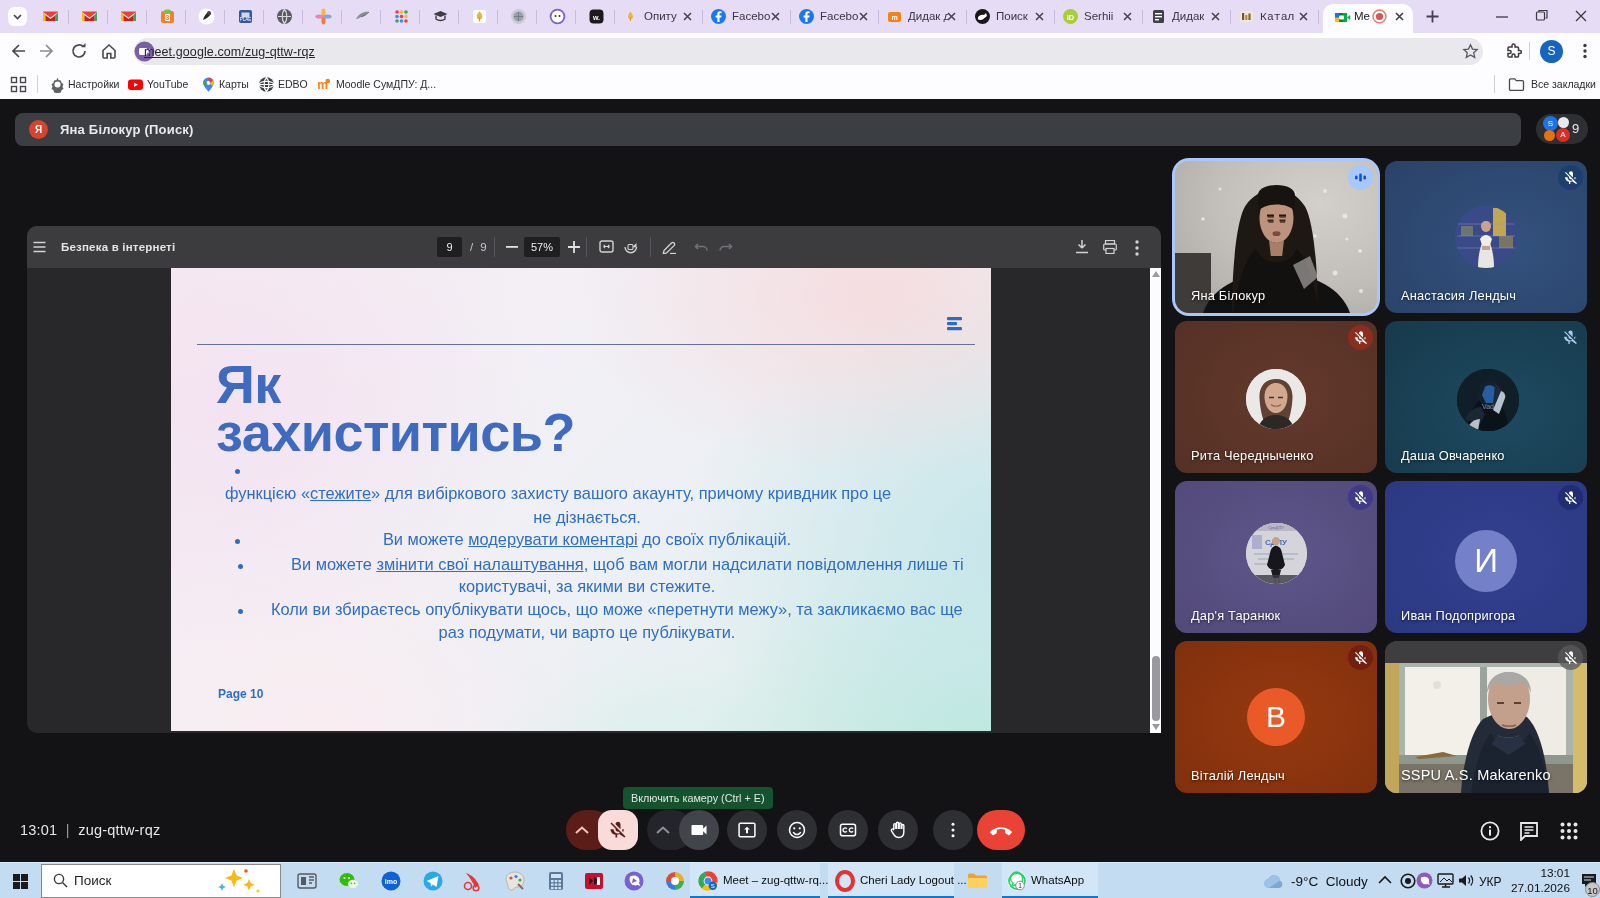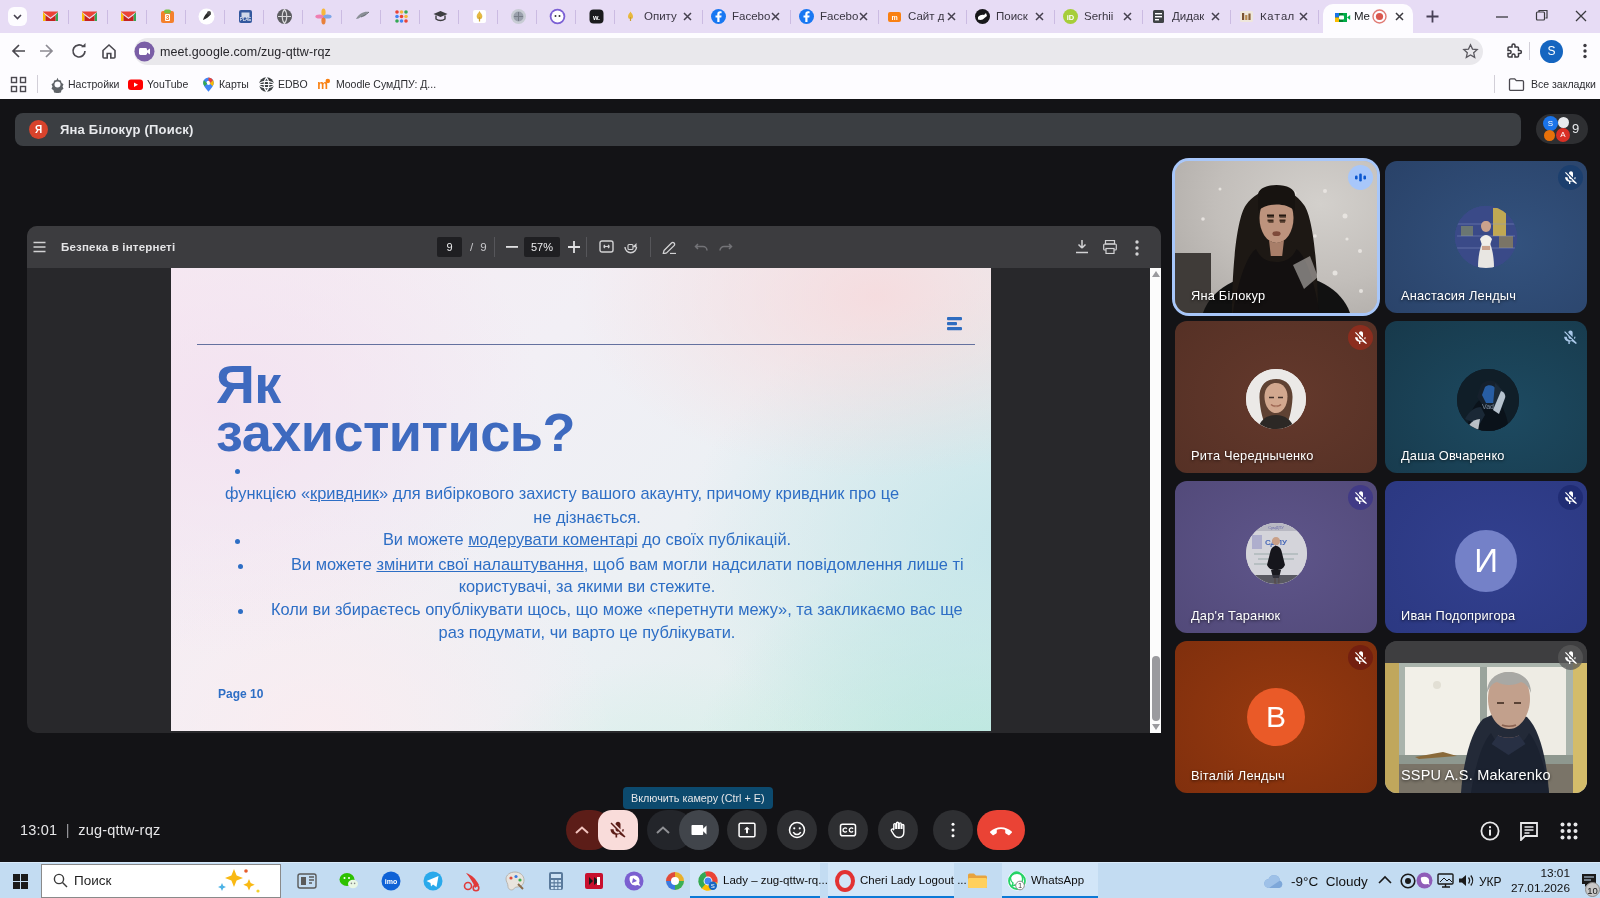--- a/index.html
+++ b/index.html
@@ -6,21 +6,21 @@
 .abs{position:absolute;}
 svg{display:block;}
 #tabstrip{position:absolute;left:0;top:0;width:1600px;height:33px;background:#e7dcf5;}
 .pinfav{position:absolute;top:8px;width:17px;height:17px;}
 .tabsep{position:absolute;top:10px;width:1px;height:14px;background:#cbbbe2;}
 .tablbl{position:absolute;top:10px;font-size:11.5px;color:#3a3642;white-space:nowrap;}
 .tabx{position:absolute;top:10px;width:13px;height:13px;}
 #activetab{position:absolute;left:1323px;top:4px;width:90px;height:29px;background:#fdfcff;border-radius:10px 10px 0 0;}
 #toolbar{position:absolute;left:0;top:33px;width:1600px;height:37px;background:#fdfcff;}
 #omni{position:absolute;left:134px;top:38px;width:1349px;height:27px;border-radius:14px;background:#e9e8ec;}
-#urltxt{position:absolute;left:160px;top:45px;font-size:12.5px;color:#27262b;letter-spacing:.1px;}
+#urltxt{position:absolute;left:144px;top:45px;font-size:12.5px;color:#27262b;letter-spacing:.1px;text-decoration:underline;}
 #bookmarks{position:absolute;left:0;top:70px;width:1600px;height:29px;background:#fdfcff;}
 .bm{position:absolute;top:78px;font-size:10.5px;color:#2c2c31;white-space:nowrap;}
 #meet{position:absolute;left:0;top:99px;width:1600px;height:763px;background:#131316;}
 #hdr{position:absolute;left:15px;top:113px;width:1506px;height:33px;background:#3b3e42;border-radius:8px;}
 #hdr .av{position:absolute;left:14px;top:7px;width:19px;height:19px;border-radius:50%;background:#d8432c;color:#fff;font-size:10px;font-weight:700;text-align:center;line-height:19px;}
 #hdr .nm{position:absolute;left:45px;top:9px;color:#e8eaed;font-size:13px;font-weight:600;letter-spacing:.2px;}
 #ppill{position:absolute;left:1536px;top:114px;width:52px;height:30px;background:#2e2f32;border-radius:15px;}
 #pdfbox{position:absolute;left:27px;top:226px;width:1134px;height:507px;background:#28282b;border-radius:10px;}
 #pdfbar{position:absolute;left:0;top:0;width:1134px;height:42px;background:#3c3c3f;border-radius:10px 10px 0 0;}
 .pdft{color:#e4e4e6;font-size:11.5px;position:absolute;top:15px;font-weight:600;letter-spacing:.2px;}
@@ -42,21 +42,21 @@
 .sl-dot{position:absolute;width:5px;height:5px;border-radius:50%;background:#2d6ec5;}
 #sbar{position:absolute;left:1123px;top:42px;width:11px;height:465px;background:#fcfcfc;}
 #sbar .th{position:absolute;left:1.5px;top:388px;width:8px;height:65px;background:#9a9a9e;border-radius:4px;}
 .tile{position:absolute;width:202px;height:152px;border-radius:12px;overflow:hidden;}
 .tname{position:absolute;left:16px;bottom:10px;color:#fff;font-size:12.8px;font-weight:500;text-shadow:0 1px 3px rgba(0,0,0,.65);letter-spacing:.2px;}
 .mic{position:absolute;top:4px;right:4px;width:25px;height:25px;border-radius:50%;}
 .mic svg{margin:4.5px;}
 .avatar{position:absolute;border-radius:50%;overflow:hidden;}
 .lett{color:#fff;text-align:center;font-weight:400;}
 #botl{position:absolute;left:20px;top:822px;color:#e6e6e8;font-size:14.5px;font-weight:500;letter-spacing:.2px;}
-#tooltip{position:absolute;left:630px;top:787px;height:22px;padding:0 8px;background:#0c4a6e;border-radius:4px;color:#e6e6e8;font-size:10.8px;text-align:right;line-height:22px;white-space:nowrap;}
+#tooltip{position:absolute;left:630px;top:787px;height:22px;padding:0 8px;background:#14532d;border-radius:4px;color:#e6e6e8;font-size:10.8px;text-align:right;line-height:22px;white-space:nowrap;}
 .cbtn{position:absolute;top:810px;height:40px;background:#2e2f32;border-radius:20px;}
 .cbtn svg{margin:10px auto;display:block;}
 #taskbar{position:absolute;left:0;top:862px;width:1600px;height:36px;background:#c3dcf2;border-top:1px solid #d9eafa;box-sizing:border-box;}
 .tklbl{position:absolute;top:11px;font-size:11.5px;color:#0d0d0d;white-space:nowrap;}
 .tkline{position:absolute;top:33px;height:3px;background:#0c79d6;}
 .tkbtn{position:absolute;top:0;height:33px;background:#d2e6f8;}
 .trayt{position:absolute;font-size:13px;color:#111;}
 </style></head>
 <body>
 <svg width="0" height="0" style="position:absolute">
@@ -213,21 +213,21 @@
     </svg>
     <div class="tablbl" style="left:820px;max-width:40px;overflow:hidden;">Facebo</div>
     <svg class="tabx" style="left:857px" width="13" height="13">
       <path d="M3 3l7 7M10 3l-7 7" stroke="#45404e" stroke-width="1.5"></path>
     </svg>
     <div class="tabsep" style="left:878px"></div>
     <svg class="pinfav" style="left:886px" viewBox="0 0 17 17" width="17" height="17">
       <rect x="2" y="4" width="13" height="10" rx="2" fill="#f98012"></rect>
       <text x="8.5" y="11.5" font-size="7" fill="#fff" text-anchor="middle" font-weight="bold">m</text>
     </svg>
-    <div class="tablbl" style="left:908px;max-width:40px;overflow:hidden;">Сайт д</div>
+    <div class="tablbl" style="left:908px;max-width:40px;overflow:hidden;">Дидак д</div>
     <svg class="tabx" style="left:945px" width="13" height="13">
       <path d="M3 3l7 7M10 3l-7 7" stroke="#45404e" stroke-width="1.5"></path>
     </svg>
     <div class="tabsep" style="left:966px"></div>
     <svg class="pinfav" style="left:974px" viewBox="0 0 17 17" width="17" height="17">
       <circle cx="8.5" cy="8.5" r="7.5" fill="#17171a"></circle>
       <path d="M4 9c2-2 4-2.5 6-2l2-2 1 3-2.5 2c-1.5 2-4 2.5-6.5 1.5z" fill="#fff"></path>
     </svg>
     <div class="tablbl" style="left:996px;max-width:40px;overflow:hidden;">Поиск</div>
     <svg class="tabx" style="left:1033px" width="13" height="13">
@@ -445,21 +445,21 @@
     <div id="slide">
       <div class="sl-line"></div>
       <svg class="abs" style="left:776px;top:48px" width="16" height="16">
         <g fill="#2e6cc0">
           <rect x="0" y="1" width="15" height="3.2" rx="1"></rect>
           <rect x="0" y="6" width="10" height="3.2" rx="1"></rect>
           <rect x="0" y="11" width="15" height="3.2" rx="1"></rect>
         </g>
       </svg>
       <div class="sl-title">Як<br>захиститись?</div>
-      <div class="sl-b" style="left:54px;top:216px">функцією «<span style="text-decoration:underline">кривдник</span>» для вибіркового захисту вашого акаунту, причому кривдник про це</div>
+      <div class="sl-b" style="left:54px;top:216px">функцією «<span style="text-decoration:underline">стежите</span>» для вибіркового захисту вашого акаунту, причому кривдник про це</div>
       <div class="sl-b sl-c" style="left:416px;top:240px">не дізнається.</div>
       <div class="sl-b sl-c" style="left:416px;top:262px">Ви можете <span style="text-decoration:underline">модерувати коментарі</span> до своїх публікацій.</div>
       <div class="sl-b" style="left:120px;top:287px">Ви можете <span style="text-decoration:underline">змінити свої налаштування</span>, щоб вам могли надсилати повідомлення лише ті</div>
       <div class="sl-b sl-c" style="left:416px;top:309px">користувачі, за якими ви стежите.</div>
       <div class="sl-b" style="left:100px;top:332px">Коли ви збираєтесь опублікувати щось, що може «перетнути межу», та закликаємо вас ще</div>
       <div class="sl-b sl-c" style="left:416px;top:355px">раз подумати, чи варто це публікувати.</div>
       <div class="sl-dot" style="left:64px;top:201px"></div>
       <div class="sl-dot" style="left:64px;top:271px"></div>
       <div class="sl-dot" style="left:67px;top:296px"></div>
       <div class="sl-dot" style="left:67px;top:341px"></div>
@@ -846,21 +846,21 @@
       <g fill="none" stroke-width="6.6">
         <circle cx="11" cy="11" r="6.5" stroke="#ea4335" stroke-dasharray="13.6 27.3" transform="rotate(-110 11 11)"></circle>
         <circle cx="11" cy="11" r="6.5" stroke="#fbbc04" stroke-dasharray="13.6 27.3" transform="rotate(10 11 11)"></circle>
         <circle cx="11" cy="11" r="6.5" stroke="#34a853" stroke-dasharray="13.6 27.3" transform="rotate(130 11 11)"></circle>
       </g>
       <circle cx="11" cy="11" r="4.4" fill="#fff"></circle>
       <circle cx="11" cy="11" r="3.5" fill="#4285f4"></circle>
       <circle cx="15.8" cy="15.8" r="4.2" fill="#1766c2"></circle>
       <text x="15.8" y="18.2" font-size="6" fill="#fff" text-anchor="middle">S</text>
     </svg>
-    <div class="tklbl" style="left:723px">Lady – zug-qttw-rq...</div>
+    <div class="tklbl" style="left:723px">Meet – zug-qttw-rq...</div>
     <div class="tkbtn" style="left:828px;width:126px;"></div>
     <div class="tkline" style="left:828px;width:126px;"></div>
     <svg class="abs" style="left:834px;top:7px" width="22" height="22" viewBox="0 0 22 22">
       <ellipse cx="11" cy="11" rx="8" ry="9" fill="none" stroke="#e23232" stroke-width="4"></ellipse>
     </svg>
     <div class="tklbl" style="left:860px">Cheri Lady Logout ...</div>
     <svg class="abs" style="left:966px;top:7px" width="22" height="22" viewBox="0 0 22 22">
       <path d="M2 5a1.5 1.5 0 011.5-1.5H8l2 2h9.5A1.5 1.5 0 0121 7v9.5a1.5 1.5 0 01-1.5 1.5h-16A1.5 1.5 0 012 16.5z" fill="#e8a33d"></path>
       <path d="M2 9.5c0-.8.7-1.5 1.5-1.5h16c.8 0 1.5.7 1.5 1.5v7a1.5 1.5 0 01-1.5 1.5h-16A1.5 1.5 0 012 16.5z" fill="#ffd05c"></path>
     </svg>

